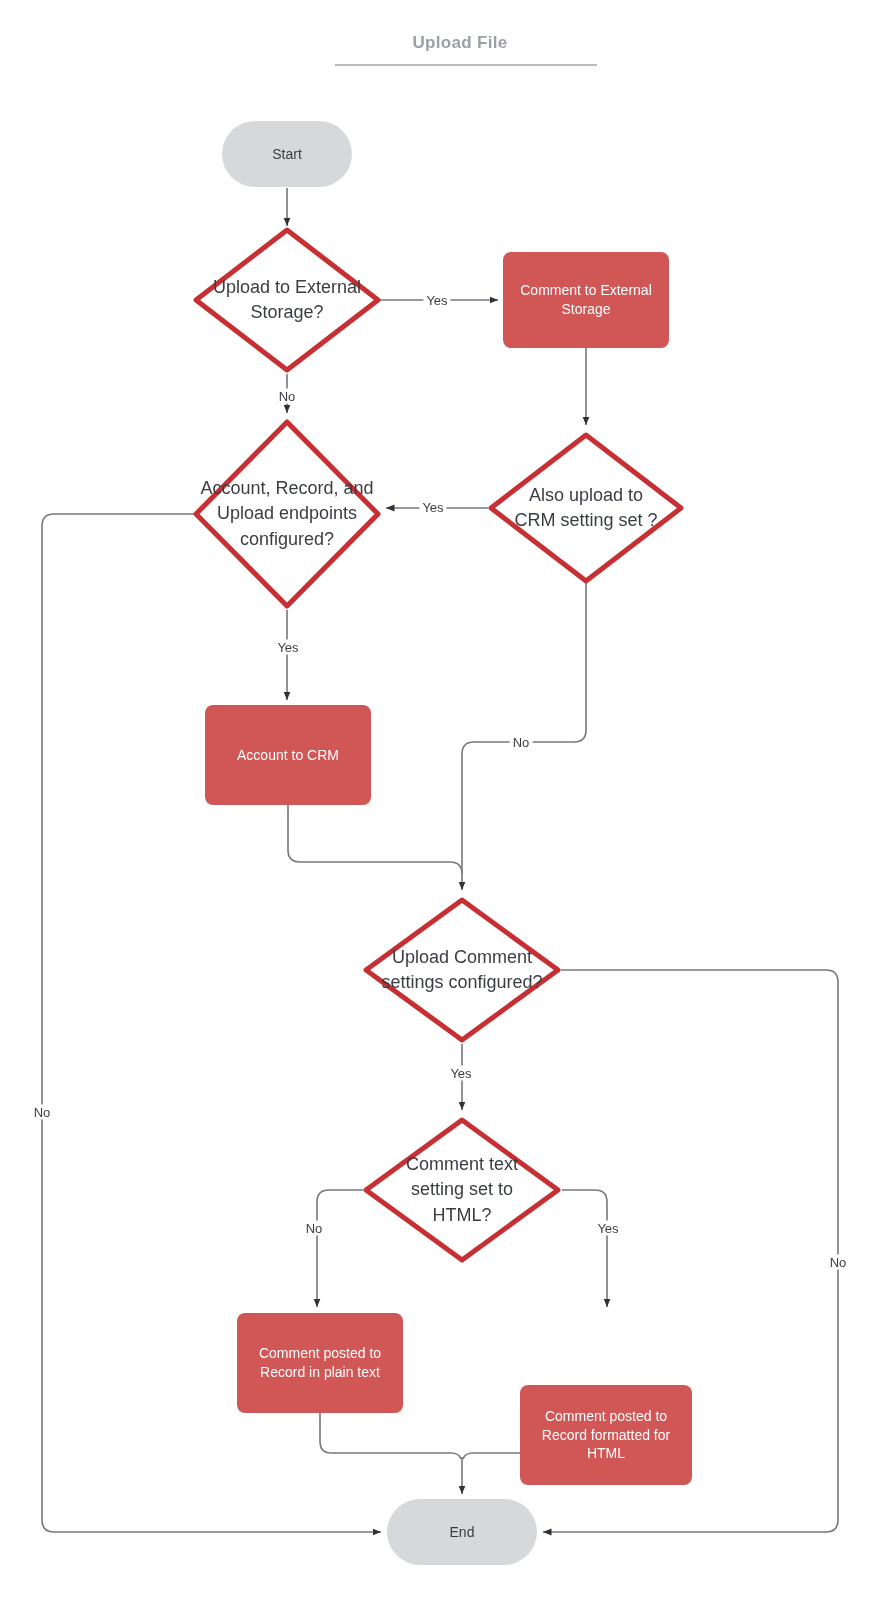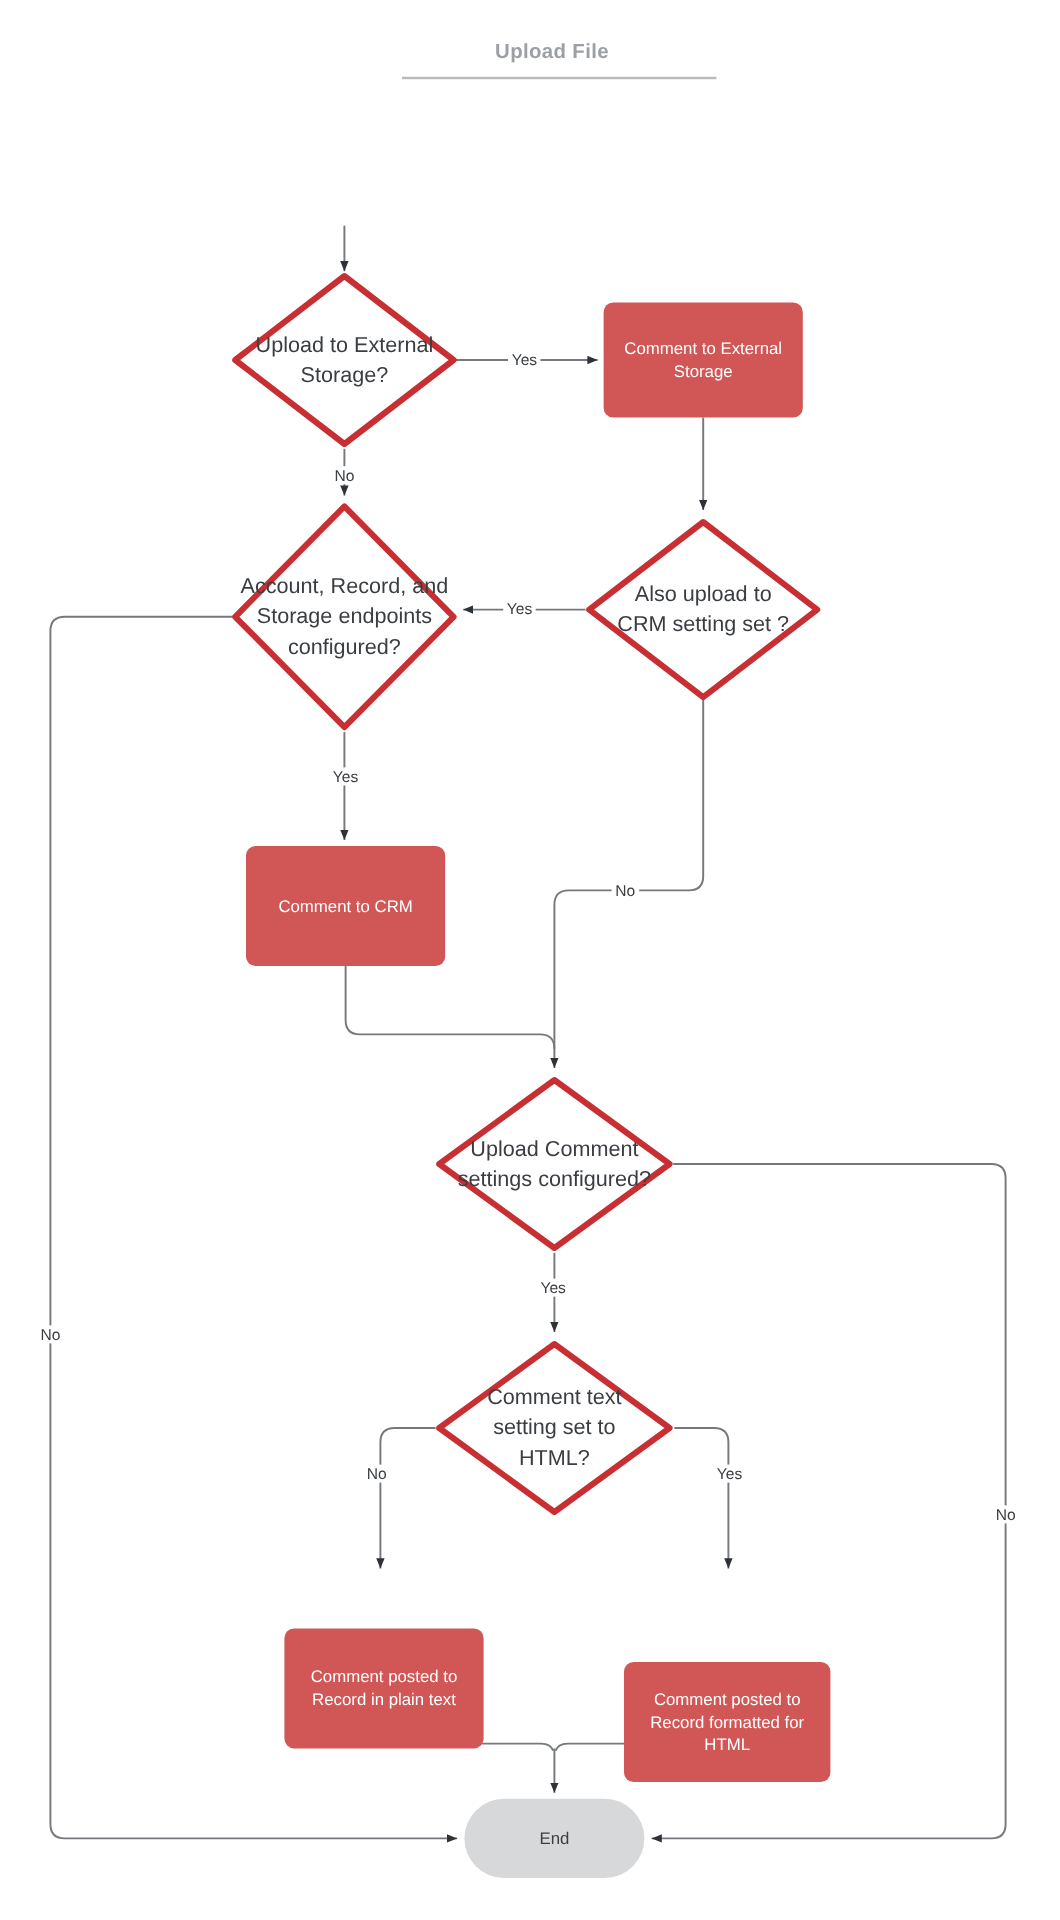--- a/index.html
+++ b/index.html
@@ -117,65 +117,68 @@
 
     <path class="wire" d="M606,1413 V1441 Q606,1453 595,1453 H473 Q465,1453 463,1459"></path>
 
     <path class="wire" d="M462,1457 V1494" marker-end="url(#arrow)"></path>
 
     <path class="wire" d="M194,514 H54 Q42,514 42,526 V1520 Q42,1532 54,1532 H381" marker-end="url(#arrow)"></path>
 
     <path class="wire" d="M561,970 H826 Q838,970 838,982 V1520 Q838,1532 826,1532 H543" marker-end="url(#arrow)"></path>
   </svg>
 
+  <div class="node terminator" style="left:222px; top:121px; width:130px; height:66px;">
+    <span>Start</span>
+  </div>
 
   <div class="node decision" style="left:192px; top:226px; width:190px; height:148px;">
     <svg width="190" height="148">
         <polygon points="95,4 186,74 95,144 4,74"></polygon>
       </svg>
     <span>Upload to External Storage?</span>
   </div>
 
   <div class="node process" style="left:503px; top:252px; width:166px; height:96px;">
     <span>Comment to External Storage</span>
   </div>
 
   <div class="node decision" style="left:192px; top:418px; width:190px; height:192px;">
     <svg width="190" height="192">
         <polygon points="95,4 186,96 95,188 4,96"></polygon>
       </svg>
-    <span style="width:92%;">Account, Record, and Storage endpoints configured?</span>
+    <span style="width:92%;">Account, Record, and Upload endpoints configured?</span>
   </div>
 
   <div class="node decision" style="left:487px; top:431px; width:198px; height:154px;">
     <svg width="198" height="154">
         <polygon points="99,4 194,77 99,150 4,77"></polygon>
       </svg>
     <span>Also upload to CRM setting set ?</span>
   </div>
 
   <div class="node process" style="left:205px; top:705px; width:166px; height:100px;">
-    <span>Comment to CRM</span>
+    <span>Account to CRM</span>
   </div>
 
   <div class="node decision" style="left:362px; top:896px; width:200px; height:148px;text-align:center;">
     <svg width="200" height="148">
         <polygon points="100,4 196,74 100,144 4,74"></polygon>
       </svg>
     <span style="width:82%;">Upload Comment settings configured?</span>
   </div>
 
   <div class="node decision" style="left:362px; top:1116px; width:200px; height:148px;">
     <svg width="200" height="148">
         <polygon points="100,4 196,74 100,144 4,74"></polygon>
       </svg>
     <span style="width:60%;">Comment text setting set to HTML?</span>
   </div>
 
-  <div class="node process" style="left:237px; top:1313px; width:166px; height:100px;margin-top:44px;">
+  <div class="node process" style="left:237px; top:1313px; width:166px; height:100px;">
     <span>Comment posted to Record in plain text</span>
   </div>
 
   <div class="node process" style="left:520px; top:1385px; width:172px; height:100px;">
     <span>Comment posted to Record formatted for HTML</span>
   </div>
 
   <div class="node terminator" style="left:387px; top:1499px; width:150px; height:66px;">
     <span>End</span>
   </div>

